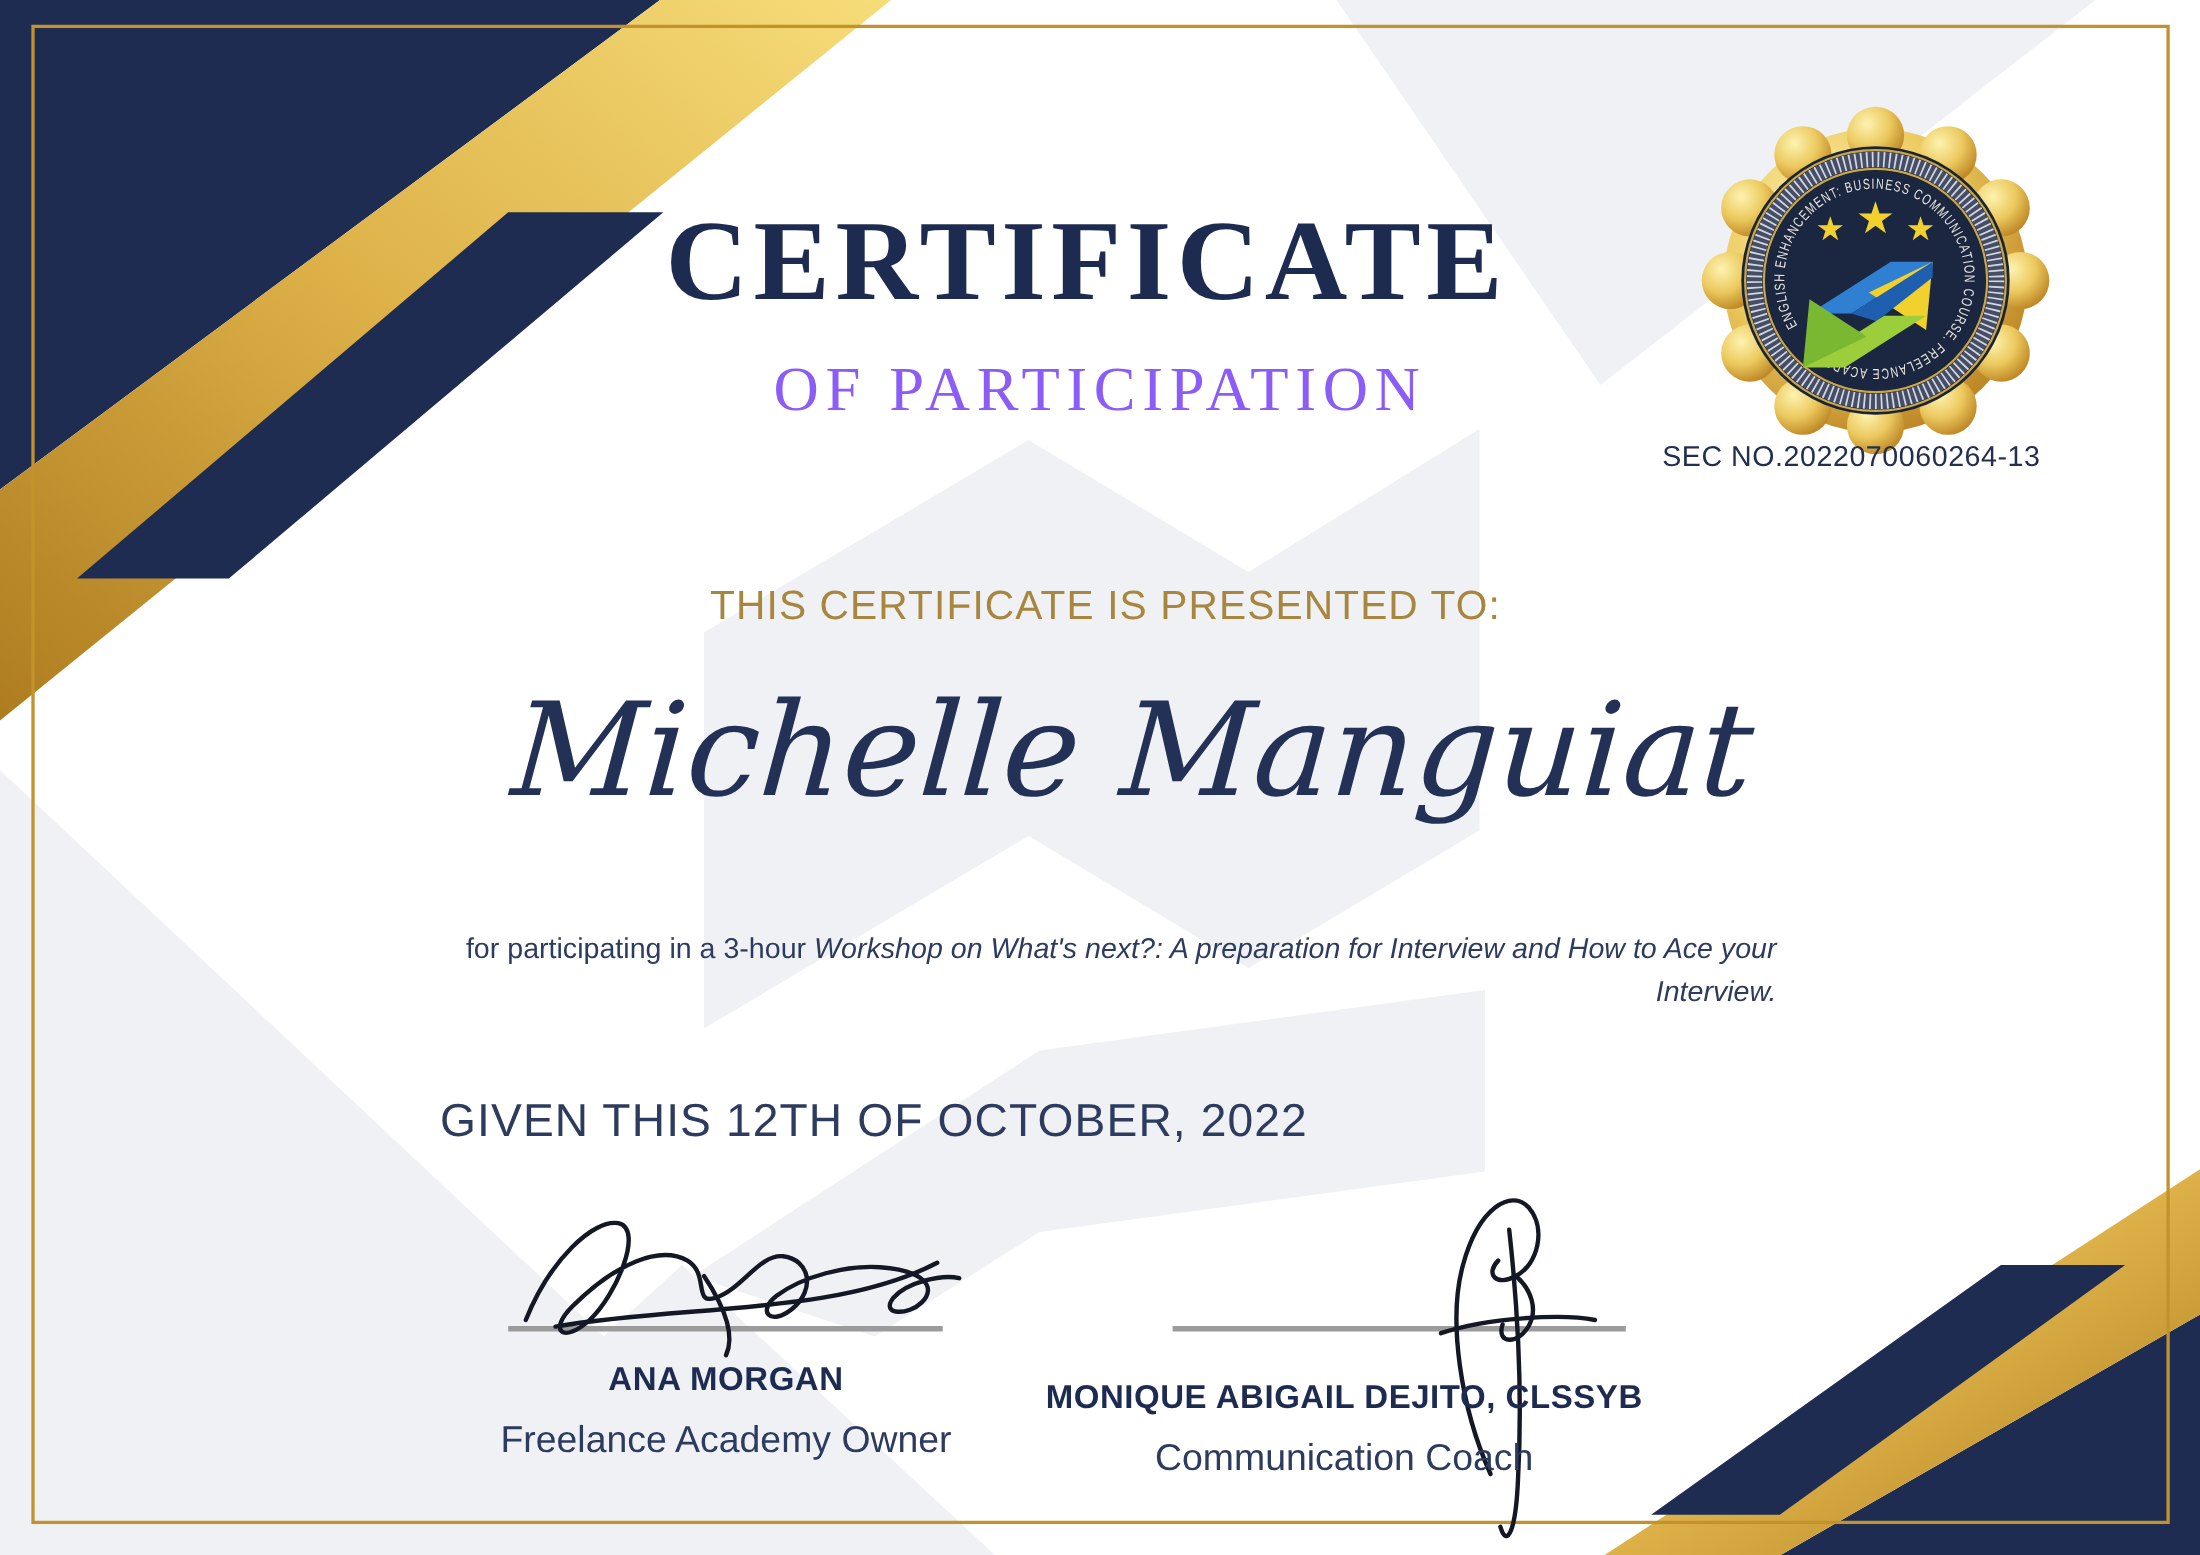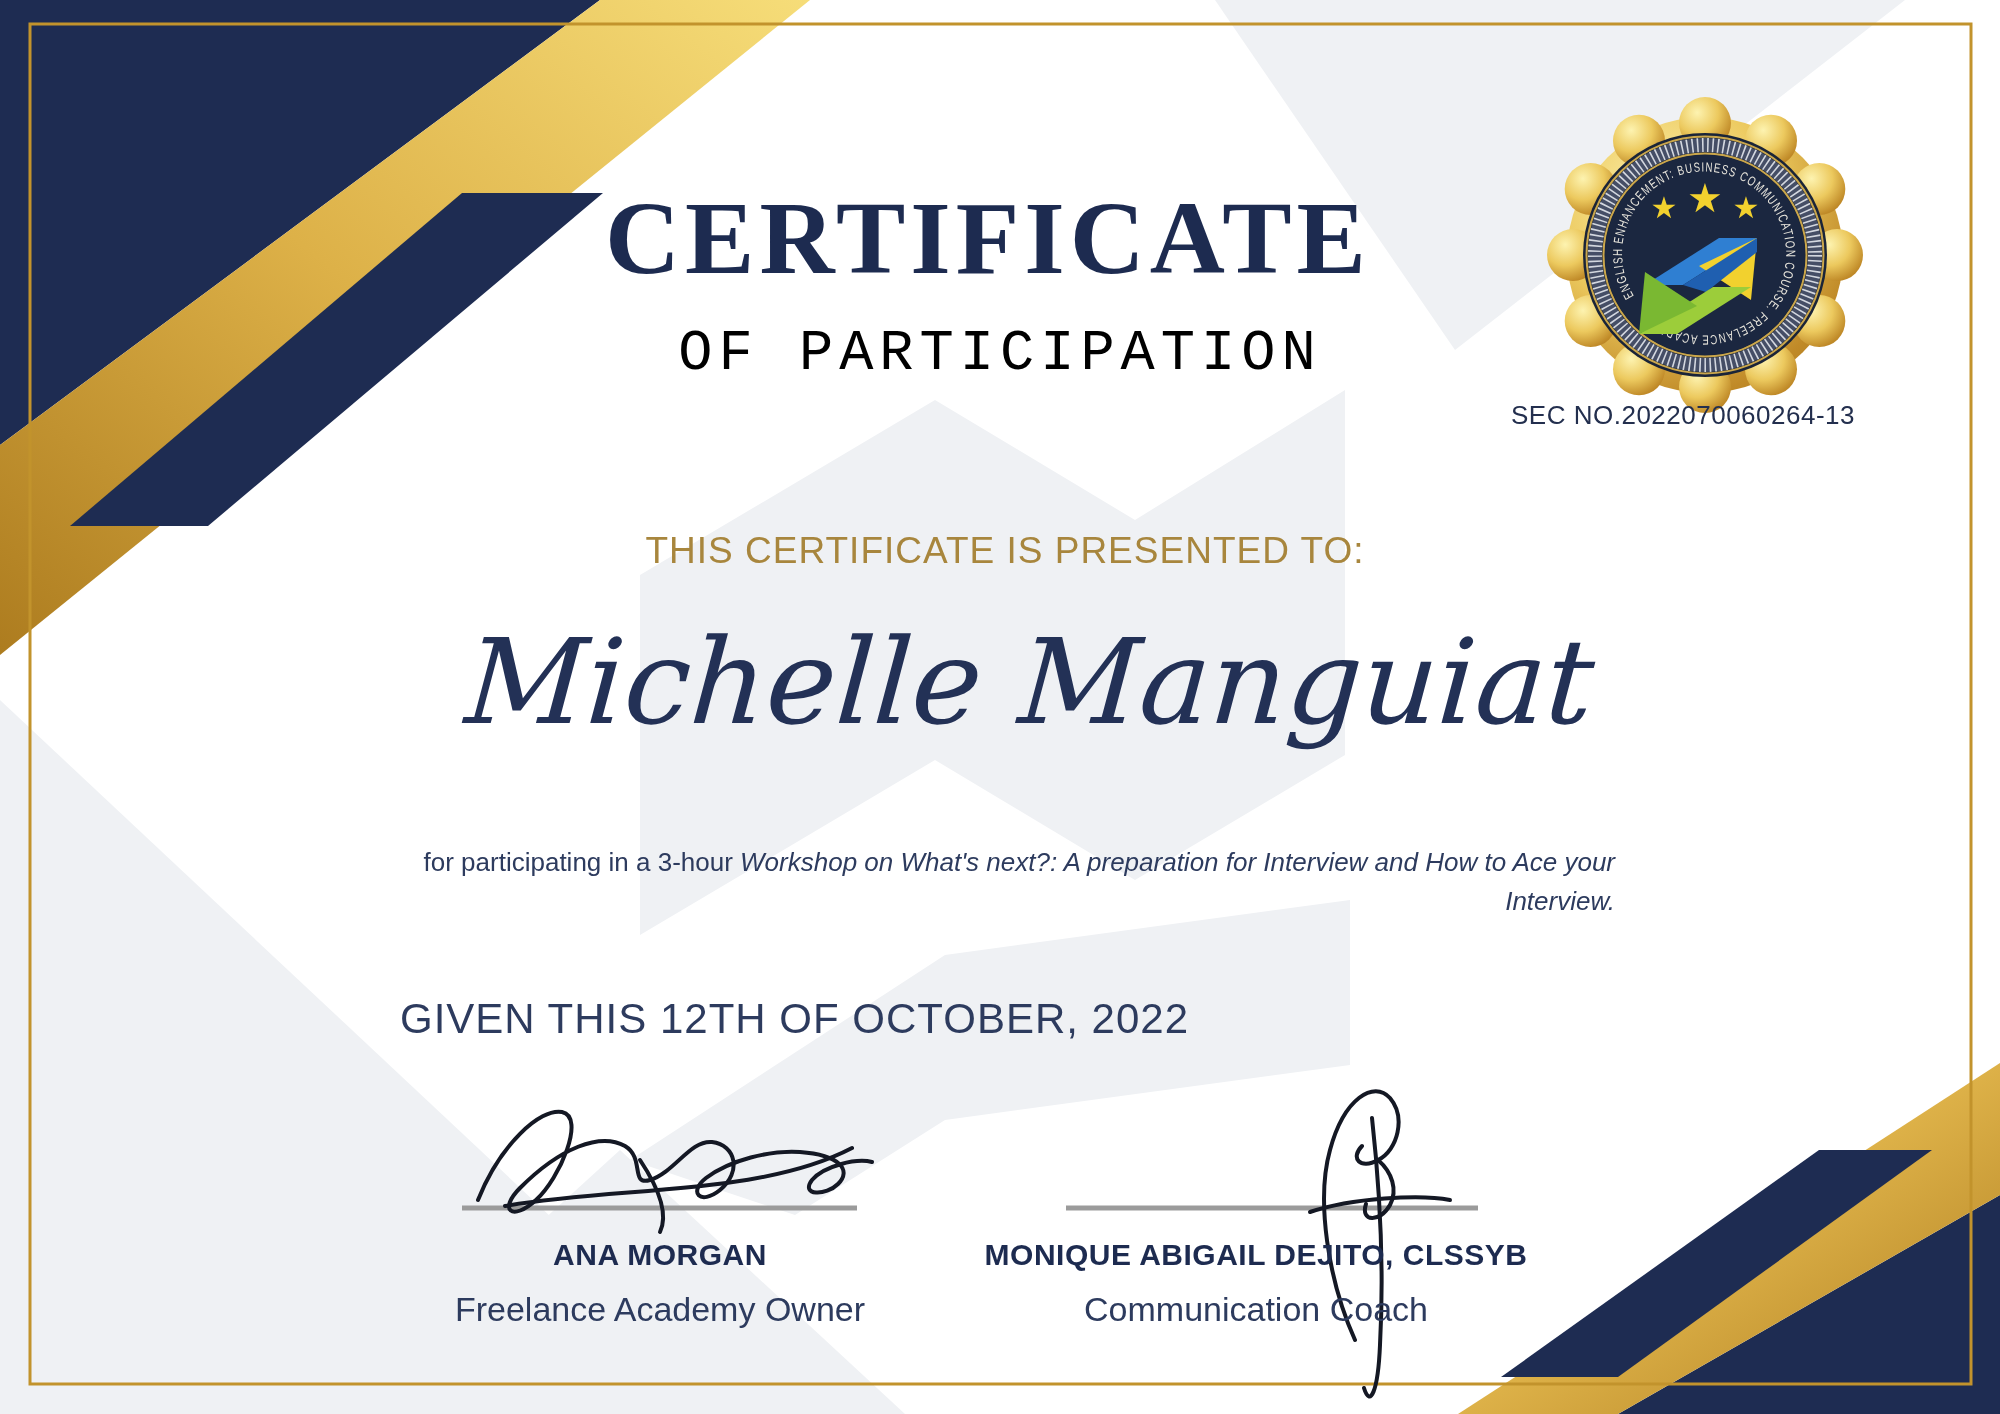--- a/index.html
+++ b/index.html
@@ -9,22 +9,22 @@
   }
   .abs{position:absolute;}
   svg.bg{position:absolute;left:0;top:0;width:2000px;height:1414px;}
   .title{
     left:0;top:186px;width:1976px;text-align:center;
     font-family:"Liberation Serif",serif;font-size:104px;font-weight:600;
     letter-spacing:5px;color:#1d2b50;line-height:1;
   }
   .subtitle{
     left:0;top:326px;width:2000px;text-align:center;
-    font-family:Liberation Mono, monospace;font-size:57px;font-weight:500;
-    letter-spacing:6px;color:#000000;line-height:1;
+    font-family:Liberation Serif, serif;font-size:57px;font-weight:500;
+    letter-spacing:6px;color:#8b5cf6;line-height:1;
   }
   .sec-no{
     left:1495px;top:400px;width:360px;text-align:right;
     font-size:26px;color:#232f4e;letter-spacing:0.5px;
   }
   .presented{
     left:0;top:530px;width:2010px;text-align:center;
     font-size:37px;color:#a8863d;letter-spacing:1px;
   }
   .recipient{
@@ -42,21 +42,21 @@
     left:400px;top:995px;font-size:42px;color:#2d3b5e;letter-spacing:1px;
   }
   .sig-name{
     top:1238px;text-align:center;font-size:30px;font-weight:bold;
     color:#1d2b50;letter-spacing:0.5px;
   }
   .sig-role{
     top:1290px;text-align:center;font-size:34px;color:#2d3b5e;
   }
   .name-left{left:410px;width:500px;}
-  .name-right{left:956px;width:600px;}
+  .name-right{left:922px;width:600px;margin-top:16px;}
 </style>
 </head>
 <body>
 
 <div id="page">
 
   <svg class="bg" viewBox="0 0 2000 1414">
     <defs>
       <linearGradient id="goldTL" x1="1" y1="0" x2="0" y2="1">
         <stop offset="0" stop-color="#f6dd79"></stop>

